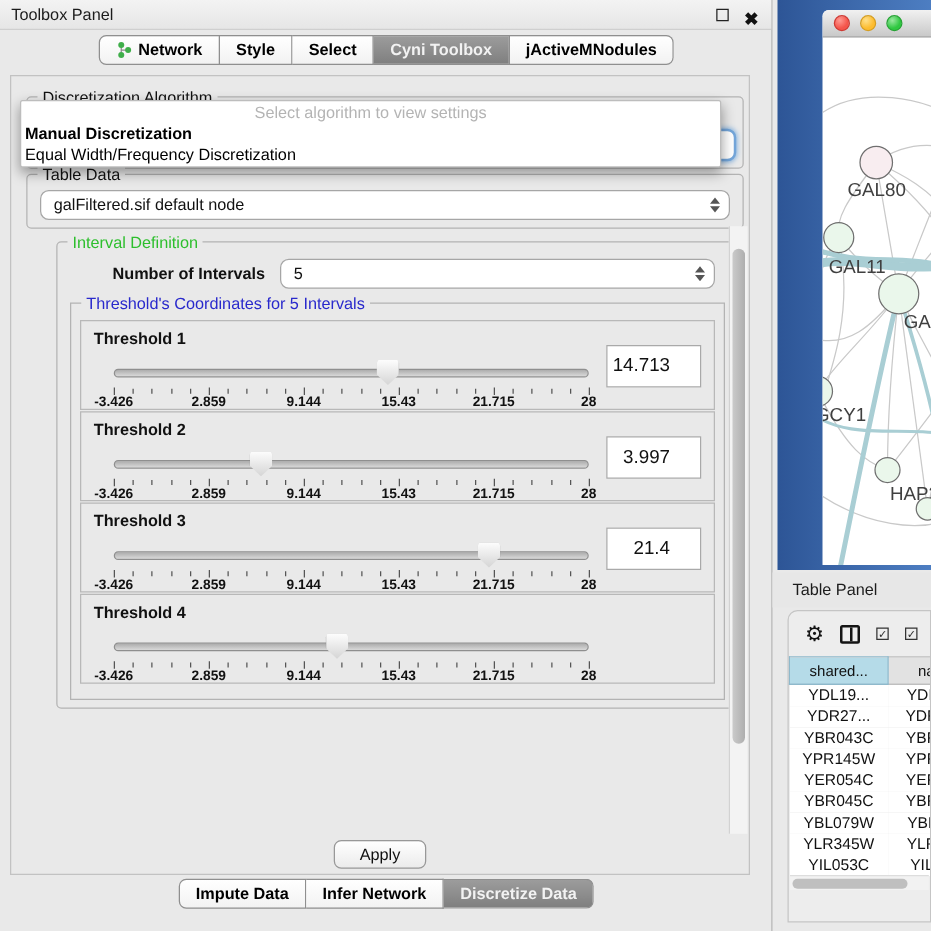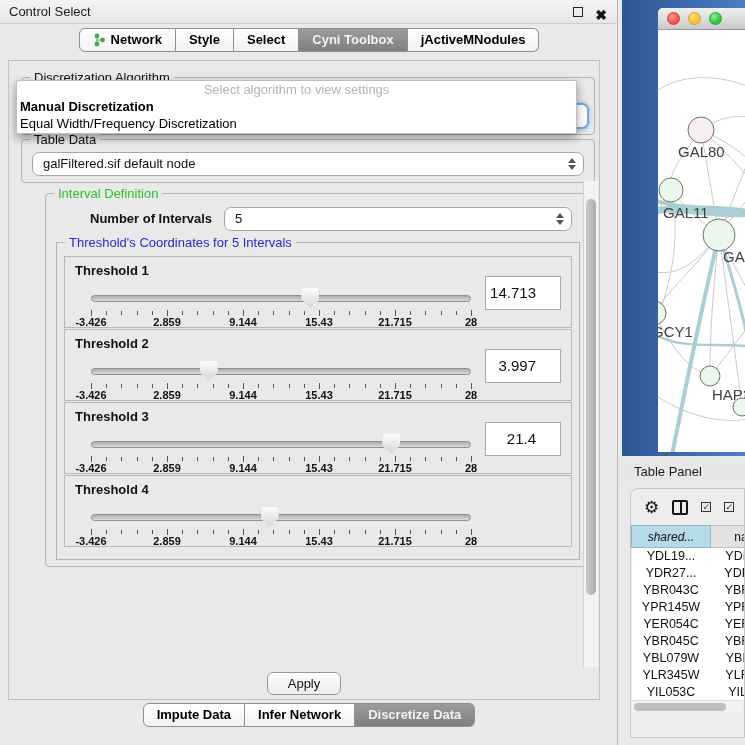--- a/index.html
+++ b/index.html
@@ -121,34 +121,34 @@
     background:#ededed; border:1px solid #c5c5c5; border-radius:8px 0 0 0; overflow:hidden; }
   #tp-toolbar { height:36px; display:flex; align-items:center; gap:13px; padding-left:13px; }
   #gear-ic { font-size:17px; color:#141414; line-height:1; }
   #split-ic { width:16px; height:15px; border:2px solid #141414; border-radius:2px; position:relative; }
   #split-ic:before { content:""; position:absolute; left:50%; top:0; bottom:0; width:2px; background:#141414; }
   .cb-ic { width:10px; height:10px; border:1.4px solid #333; font-size:9px; line-height:9px;
     color:#333; text-align:center; }
   #tp-table { width:140px; border-collapse:collapse; table-layout:fixed; }
   #tp-table th { height:22px; font-size:12px; font-weight:normal; border:1px solid #bfbfbf;
     background:#e2e2e2; overflow:hidden; white-space:nowrap; }
-  #tp-table th.sel { background:#b5dbe8; border:1px solid #8fb9cb;font-style:italic; }
+  #tp-table th.sel { background:#b5dbe8; border:1px solid #8fb9cb; }
   #tp-table td { height:17px; font-size:12.5px; background:#fff; text-align:center;
     overflow:hidden; white-space:nowrap; border:none; }
   #tp-hscroll { position:absolute; left:1px; right:1px; top:211px; height:12px;
     background:#f2f2f2; border-top:1px solid #ddd; }
   #tp-hthumb { position:absolute; left:2px; top:2px; width:92px; height:8px;
     border-radius:4px; background:#bfbfbf; }
 </style>
 </head>
 <body>
 
 <div id="control-panel">
   <div id="cp-titlebar">
-    <span>Control Select</span>
+    <span>Toolbox Panel</span>
     <span id="cp-float"></span>
     <span id="cp-close">✖</span>
   </div>
 
   <div class="segbar" id="top-tabs">
     <div class="seg">
       <svg width="13" height="14">
         <line x1="4" y1="3" x2="4" y2="11" stroke="#888" stroke-width="1"></line>
         <line x1="4" y1="7" x2="9" y2="7" stroke="#888" stroke-width="1"></line>
         <circle cx="4" cy="3" r="2.4" fill="#3fae4a"></circle>

